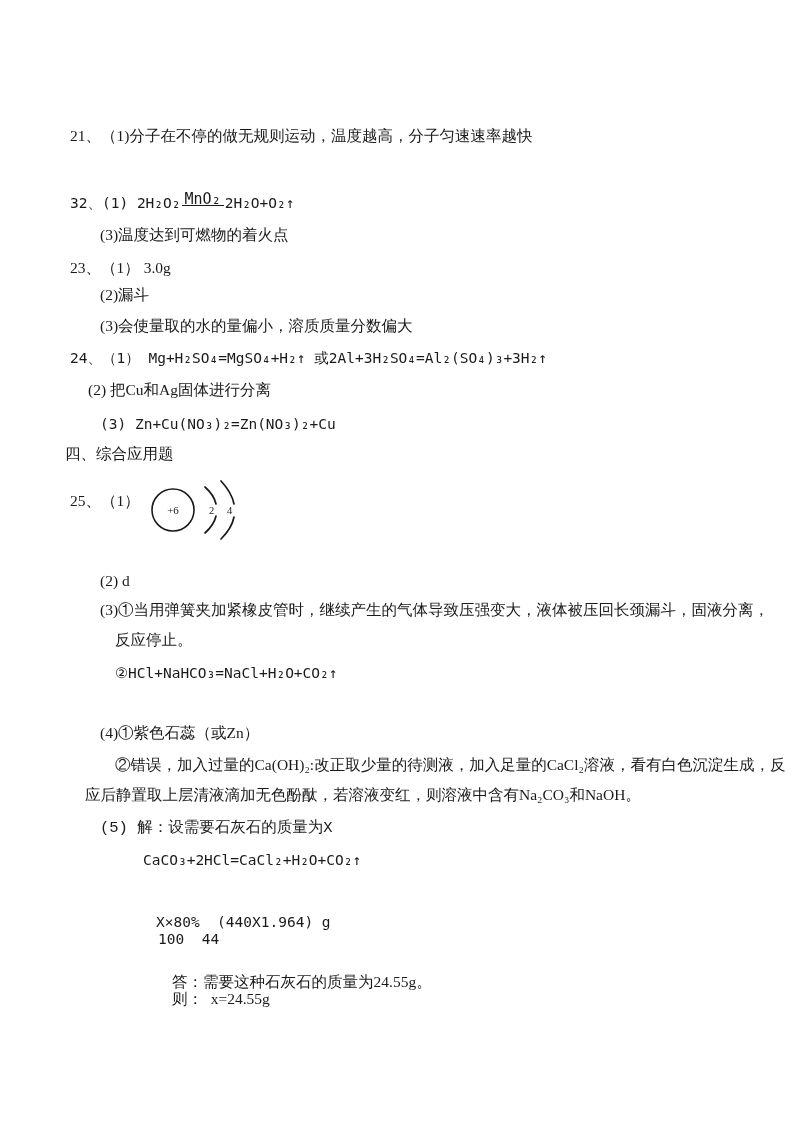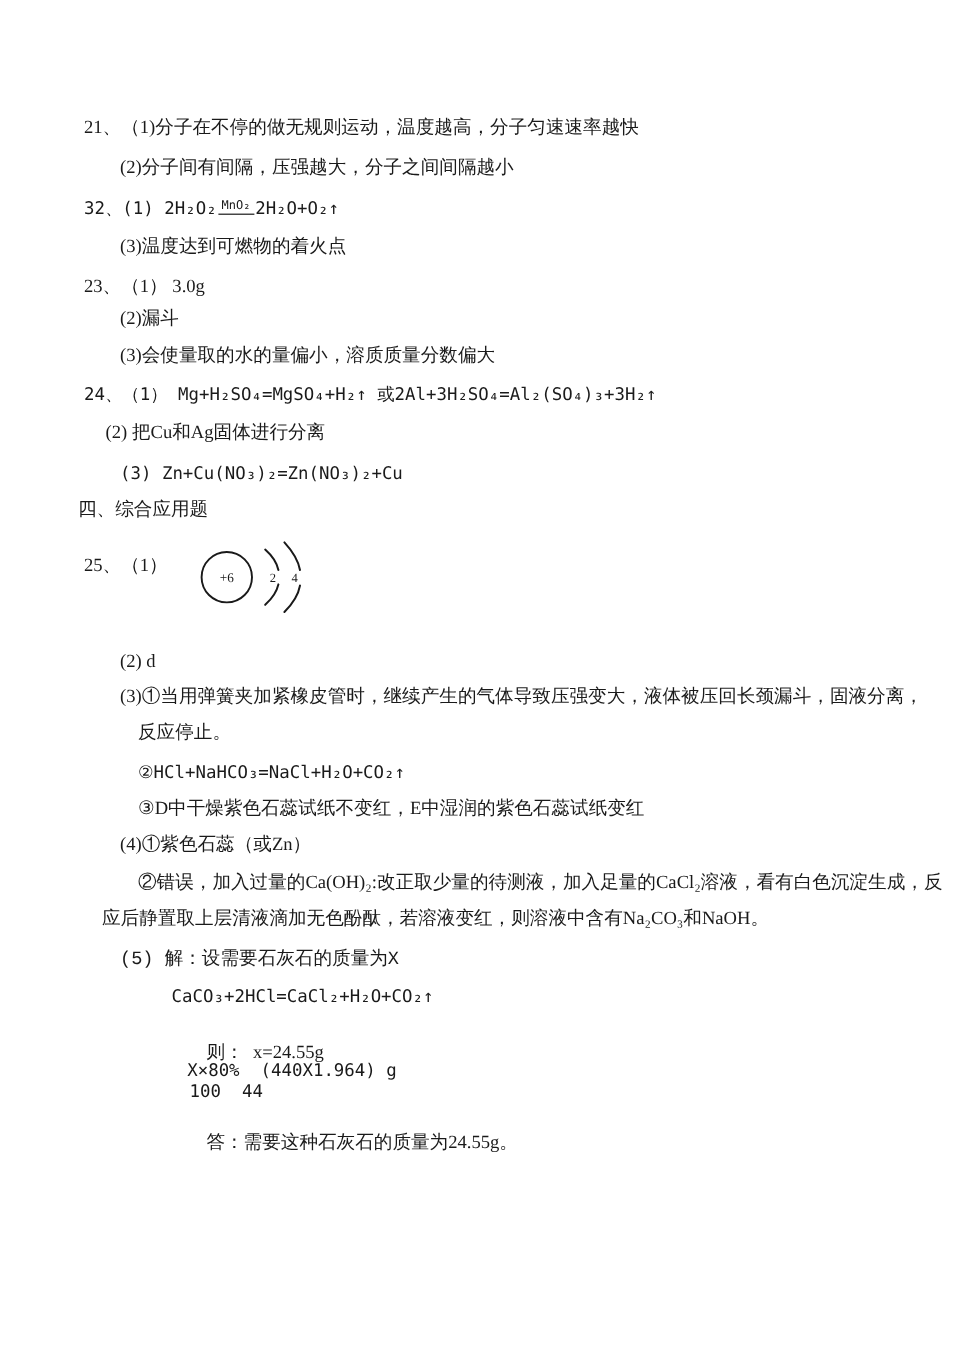--- a/index.html
+++ b/index.html
@@ -14,55 +14,54 @@
     background: #ffffff;
     overflow: hidden;
     font-family: "Liberation Serif", "DejaVu Serif", serif;
     color: #1a1a1a;
   }
   .line {
     position: absolute;
     white-space: pre;
     font-size: 15.5px;
     line-height: 20px;
+    margin-top: 29px;
   }
   .line.eq {
     font-family: "DejaVu Sans Mono", "Liberation Mono", monospace;
     font-size: 14.5px;
   }
   .catalyst {
     display: inline-block;
-    font-size: 10px;
+    font-size: 15px;
     line-height: 10px;
     border-bottom: 1.2px solid #1a1a1a;
     padding: 0 3px 1px 3px;
     margin: 0 1px;
     transform: translateY(-4px);
   }
   .atom-line {
     display: flex;
     align-items: flex-start;
-    gap: 16px;
   }
   .atom-prefix {
     font-size: 15.5px;
     white-space: pre;
     padding-top: 14px;
   }
   .atom-svg {
     display: block;
     margin-left: 6px;
   }
 </style>
 </head>
 <body>
 
 <div class="page">
     <div class="line" style="left: 70px; top: 97px;">21、（1)分子在不停的做无规则运动，温度越高，分子匀速速率越快</div>
-    <div class="line" style="left: 100px; top: 130px;">(2)分子间有间隔，压强越大，分子之间间隔越小</div>
     <div class="line eq" style="left: 70px; top: 164px;"><span>32、(1) </span><span>2H₂O₂</span><span class="catalyst">MnO₂</span><span>2H₂O+O₂↑</span></div>
     <div class="line" style="left: 100px; top: 196px;">(3)温度达到可燃物的着火点</div>
     <div class="line" style="left: 70px; top: 229px;">23、（1） 3.0g</div>
     <div class="line" style="left: 100px; top: 256px;">(2)漏斗</div>
     <div class="line" style="left: 100px; top: 287px;">(3)会使量取的水的量偏小，溶质质量分数偏大</div>
     <div class="line eq" style="left: 70px; top: 319px;">24、（1） Mg+H₂SO₄=MgSO₄+H₂↑ 或2Al+3H₂SO₄=Al₂(SO₄)₃+3H₂↑</div>
     <div class="line" style="left: 88px; top: 351px;">(2) 把Cu和Ag固体进行分离</div>
     <div class="line eq" style="left: 100px; top: 385px;">(3) Zn+Cu(NO₃)₂=Zn(NO₃)₂+Cu</div>
     <div class="line" style="left: 65px; top: 415px;">四、综合应用题</div>
     <div class="line atom-line" style="left: 70px; top: 448px;"><span class="atom-prefix">25、（1）</span><svg width="100" height="66" viewBox="0 0 100 66" class="atom-svg">
@@ -72,23 +71,22 @@
         <path d="M70,39 Q68,48 59,56" fill="none" stroke="#1a1a1a" stroke-width="1.7" stroke-linecap="round"></path>
         <text x="65.5" y="37" text-anchor="middle" font-size="10.5" fill="#1a1a1a">2</text>
         <path d="M75,4 Q86,16 88,27" fill="none" stroke="#1a1a1a" stroke-width="1.7" stroke-linecap="round"></path>
         <path d="M88,40 Q86,51 75,62" fill="none" stroke="#1a1a1a" stroke-width="1.7" stroke-linecap="round"></path>
         <text x="83.5" y="37" text-anchor="middle" font-size="10.5" fill="#1a1a1a">4</text>
       </svg></div>
     <div class="line" style="left: 100px; top: 542px;">(2) d</div>
     <div class="line" style="left: 100px; top: 571px;">(3)①当用弹簧夹加紧橡皮管时，继续产生的气体导致压强变大，液体被压回长颈漏斗，固液分离，</div>
     <div class="line" style="left: 115px; top: 601px;">反应停止。</div>
     <div class="line eq" style="left: 115px; top: 634px;">②HCl+NaHCO₃=NaCl+H₂O+CO₂↑</div>
-    <div class="line" style="left: 115px; top: 664px;">③D中干燥紫色石蕊试纸不变红，E中湿润的紫色石蕊试纸变红</div>
     <div class="line" style="left: 100px; top: 694px;">(4)①紫色石蕊（或Zn）</div>
     <div class="line" style="left: 85px; top: 756px;">应后静置取上层清液滴加无色酚酞，若溶液变红，则溶液中含有Na₂CO₃和NaOH。</div>
     <div class="line" style="left: 115px; top: 726px;">②错误，加入过量的Ca(OH)₂:改正取少量的待测液，加入足量的CaCl₂溶液，看有白色沉淀生成，反</div>
     <div class="line" style="left: 100px; top: 789px; font-family: Liberation Mono, monospace;">(5) 解：设需要石灰石的质量为X</div>
     <div class="line eq" style="left: 143px; top: 821px;">CaCO₃+2HCl=CaCl₂+H₂O+CO₂↑</div>
     <div class="line eq" style="left: 158px; top: 900px;">100  44</div>
     <div class="line eq" style="left: 156px; top: 883px;">X×80%  (440X1.964) g</div>
-    <div class="line" style="left: 172px; top: 868px;">则：  x=24.55g</div>
+    <div class="line" style="left: 172px; top: 960px;">则：  x=24.55g</div>
     <div class="line" style="left: 172px; top: 943px;">答：需要这种石灰石的质量为24.55g。</div>
   </div>
 
 </body></html>

